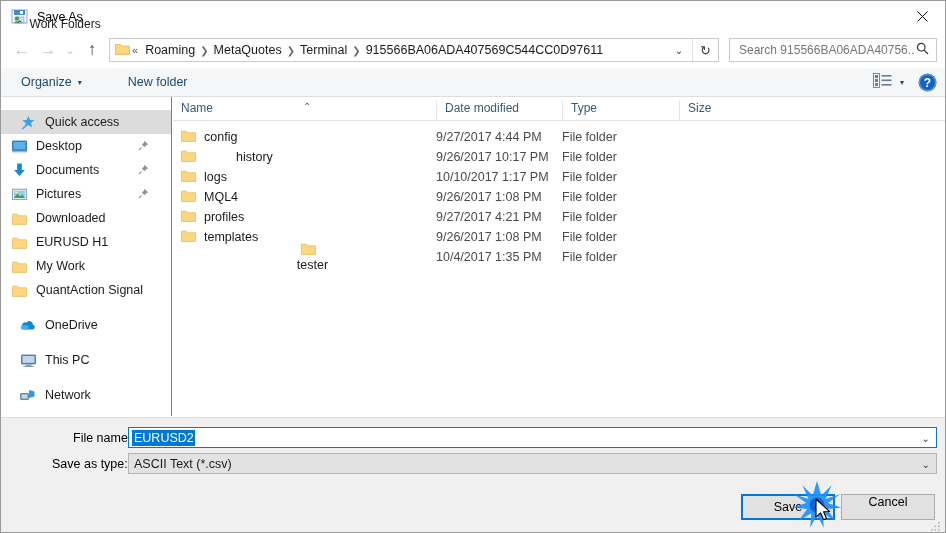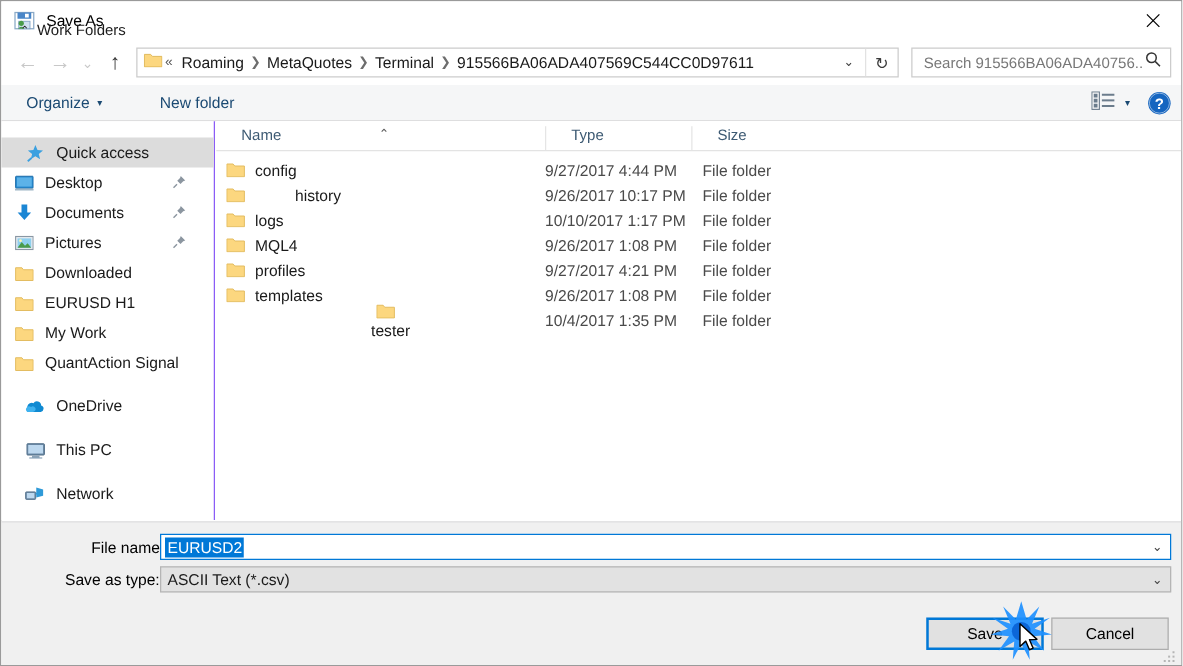--- a/index.html
+++ b/index.html
@@ -121,21 +121,21 @@
   #filelist {
     position: absolute; left: 172px; top: 96px; width: 772px; height: 319px;
     background: #ffffff;
   }
   #col-header {
     position: relative; height: 24px; border-bottom: 1px solid #e3e3e3;
     display: flex; align-items: flex-end; background: #ffffff;
   }
   .col {
     font-size: 12px; color: #3d5a73; padding-bottom: 4px; position: relative;
-    border-left: 1px solid #e5e5e5; padding-left: 20px; height: 19px;
+    border-left: 1px solid #e5e5e5; padding-left: 8px; height: 19px;
   }
   .col:first-child { border-left: 0; }
   #sort-chevron {
     position: absolute; left: 130px; top: 0px; color: #5b5b5b; font-size: 10px;
   }
   .row { height: 20px; display: flex; align-items: center; font-size: 12.5px; color: #1a1a1a; }
   .cell-name { display: flex; align-items: center; padding-left: 8px; }
   .cell-name .fname { margin-left: 8px; }
   .cell-date { color: #4a4a4a; }
   .cell-type { color: #4a4a4a; }
@@ -184,21 +184,21 @@
   #hf-caret { font-size: 9px; color: #1b1b1b; }
   #save-btn {
     position: absolute; left: 740px; top: 493px; width: 94px; height: 26px;
     background: #e1e1e1; border: 2px solid #0078d7;
     display: flex; align-items: center; justify-content: center;
     font-size: 12.5px; color: #000;
   }
   #cancel-btn {
     position: absolute; left: 840px; top: 493px; width: 94px; height: 26px;
     background: #e1e1e1; border: 1px solid #adadad;
-    display: flex; align-items: center; justify-content: center;
+    display: flex; align-items: flex-start; justify-content: center;
     font-size: 12.5px; color: #000;
   }
   #click-burst {
     position: absolute; left: 791px; top: 479px; width: 50px; height: 50px;
     pointer-events: none;
   }
   #mouse-cursor {
     position: absolute; left: 814px; top: 497px; width: 18px; height: 26px;
     pointer-events: none;
   }
@@ -443,20 +443,23 @@
       <span>Network</span>
     </div>
   </div>
 
   <div id="filelist">
 
     <div id="col-header">
       <div class="col" style="width:263px;">
         <span>Name</span>
         <span id="sort-chevron">⌃</span>
+      </div>
+      <div class="col" style="width:126px;">
+        <span>Date modified</span>
       </div>
       <div class="col" style="width:117px;">
         <span>Type</span>
       </div>
       <div class="col" style="width:80px;">
         <span>Size</span>
       </div>
     </div>
 
     <div id="rows-container" style="padding-top:6px;">

